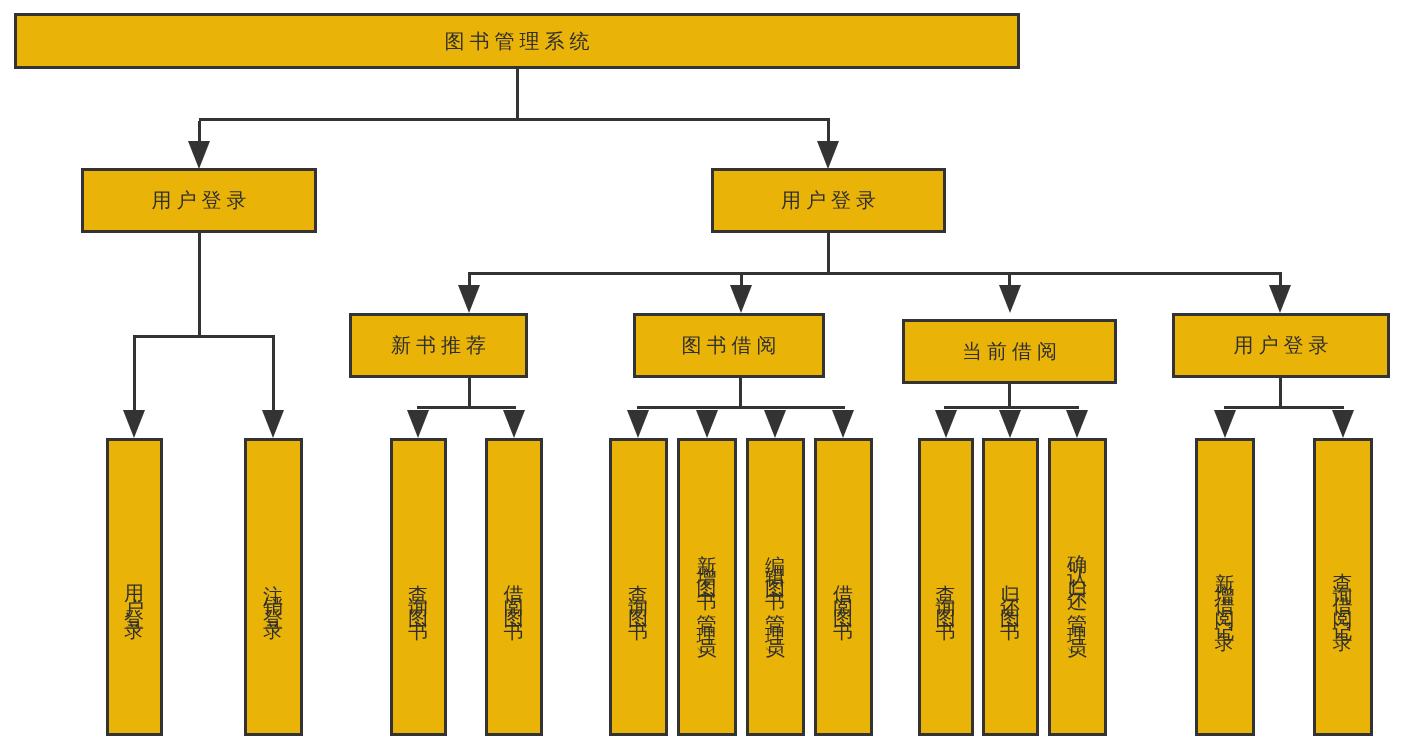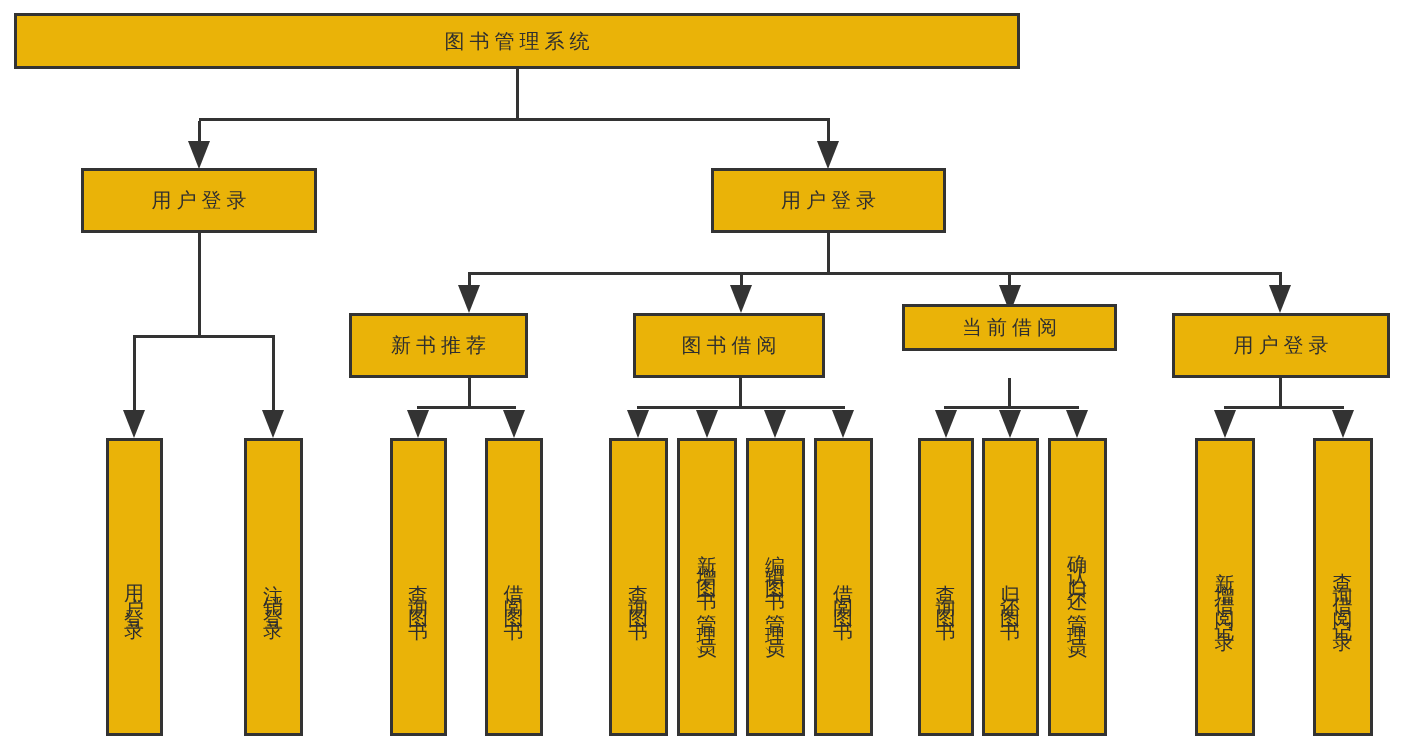--- a/index.html
+++ b/index.html
@@ -100,21 +100,21 @@
   <div class="box" style="left:711px;top:168px;width:235px;height:65px">
     <span class="hlabel">用户登录</span>
   </div>
 
   <div class="box" style="left:349px;top:313px;width:179px;height:65px">
     <span class="hlabel">新书推荐</span>
   </div>
   <div class="box" style="left:633px;top:313px;width:192px;height:65px">
     <span class="hlabel">图书借阅</span>
   </div>
-  <div class="box" style="left:902px;top:304px;width:215px;height:47px">
+  <div class="box" style="left:902px;top:319px;width:215px;height:65px">
     <span class="hlabel">当前借阅</span>
   </div>
   <div class="box" style="left:1172px;top:313px;width:218px;height:65px">
     <span class="hlabel">用户登录</span>
   </div>
 
   <div class="box" style="left:106px;top:438px;width:57px;height:298px">
     <span class="vlabel">用户登录</span>
   </div>
   <div class="box" style="left:244px;top:438px;width:59px;height:298px">

